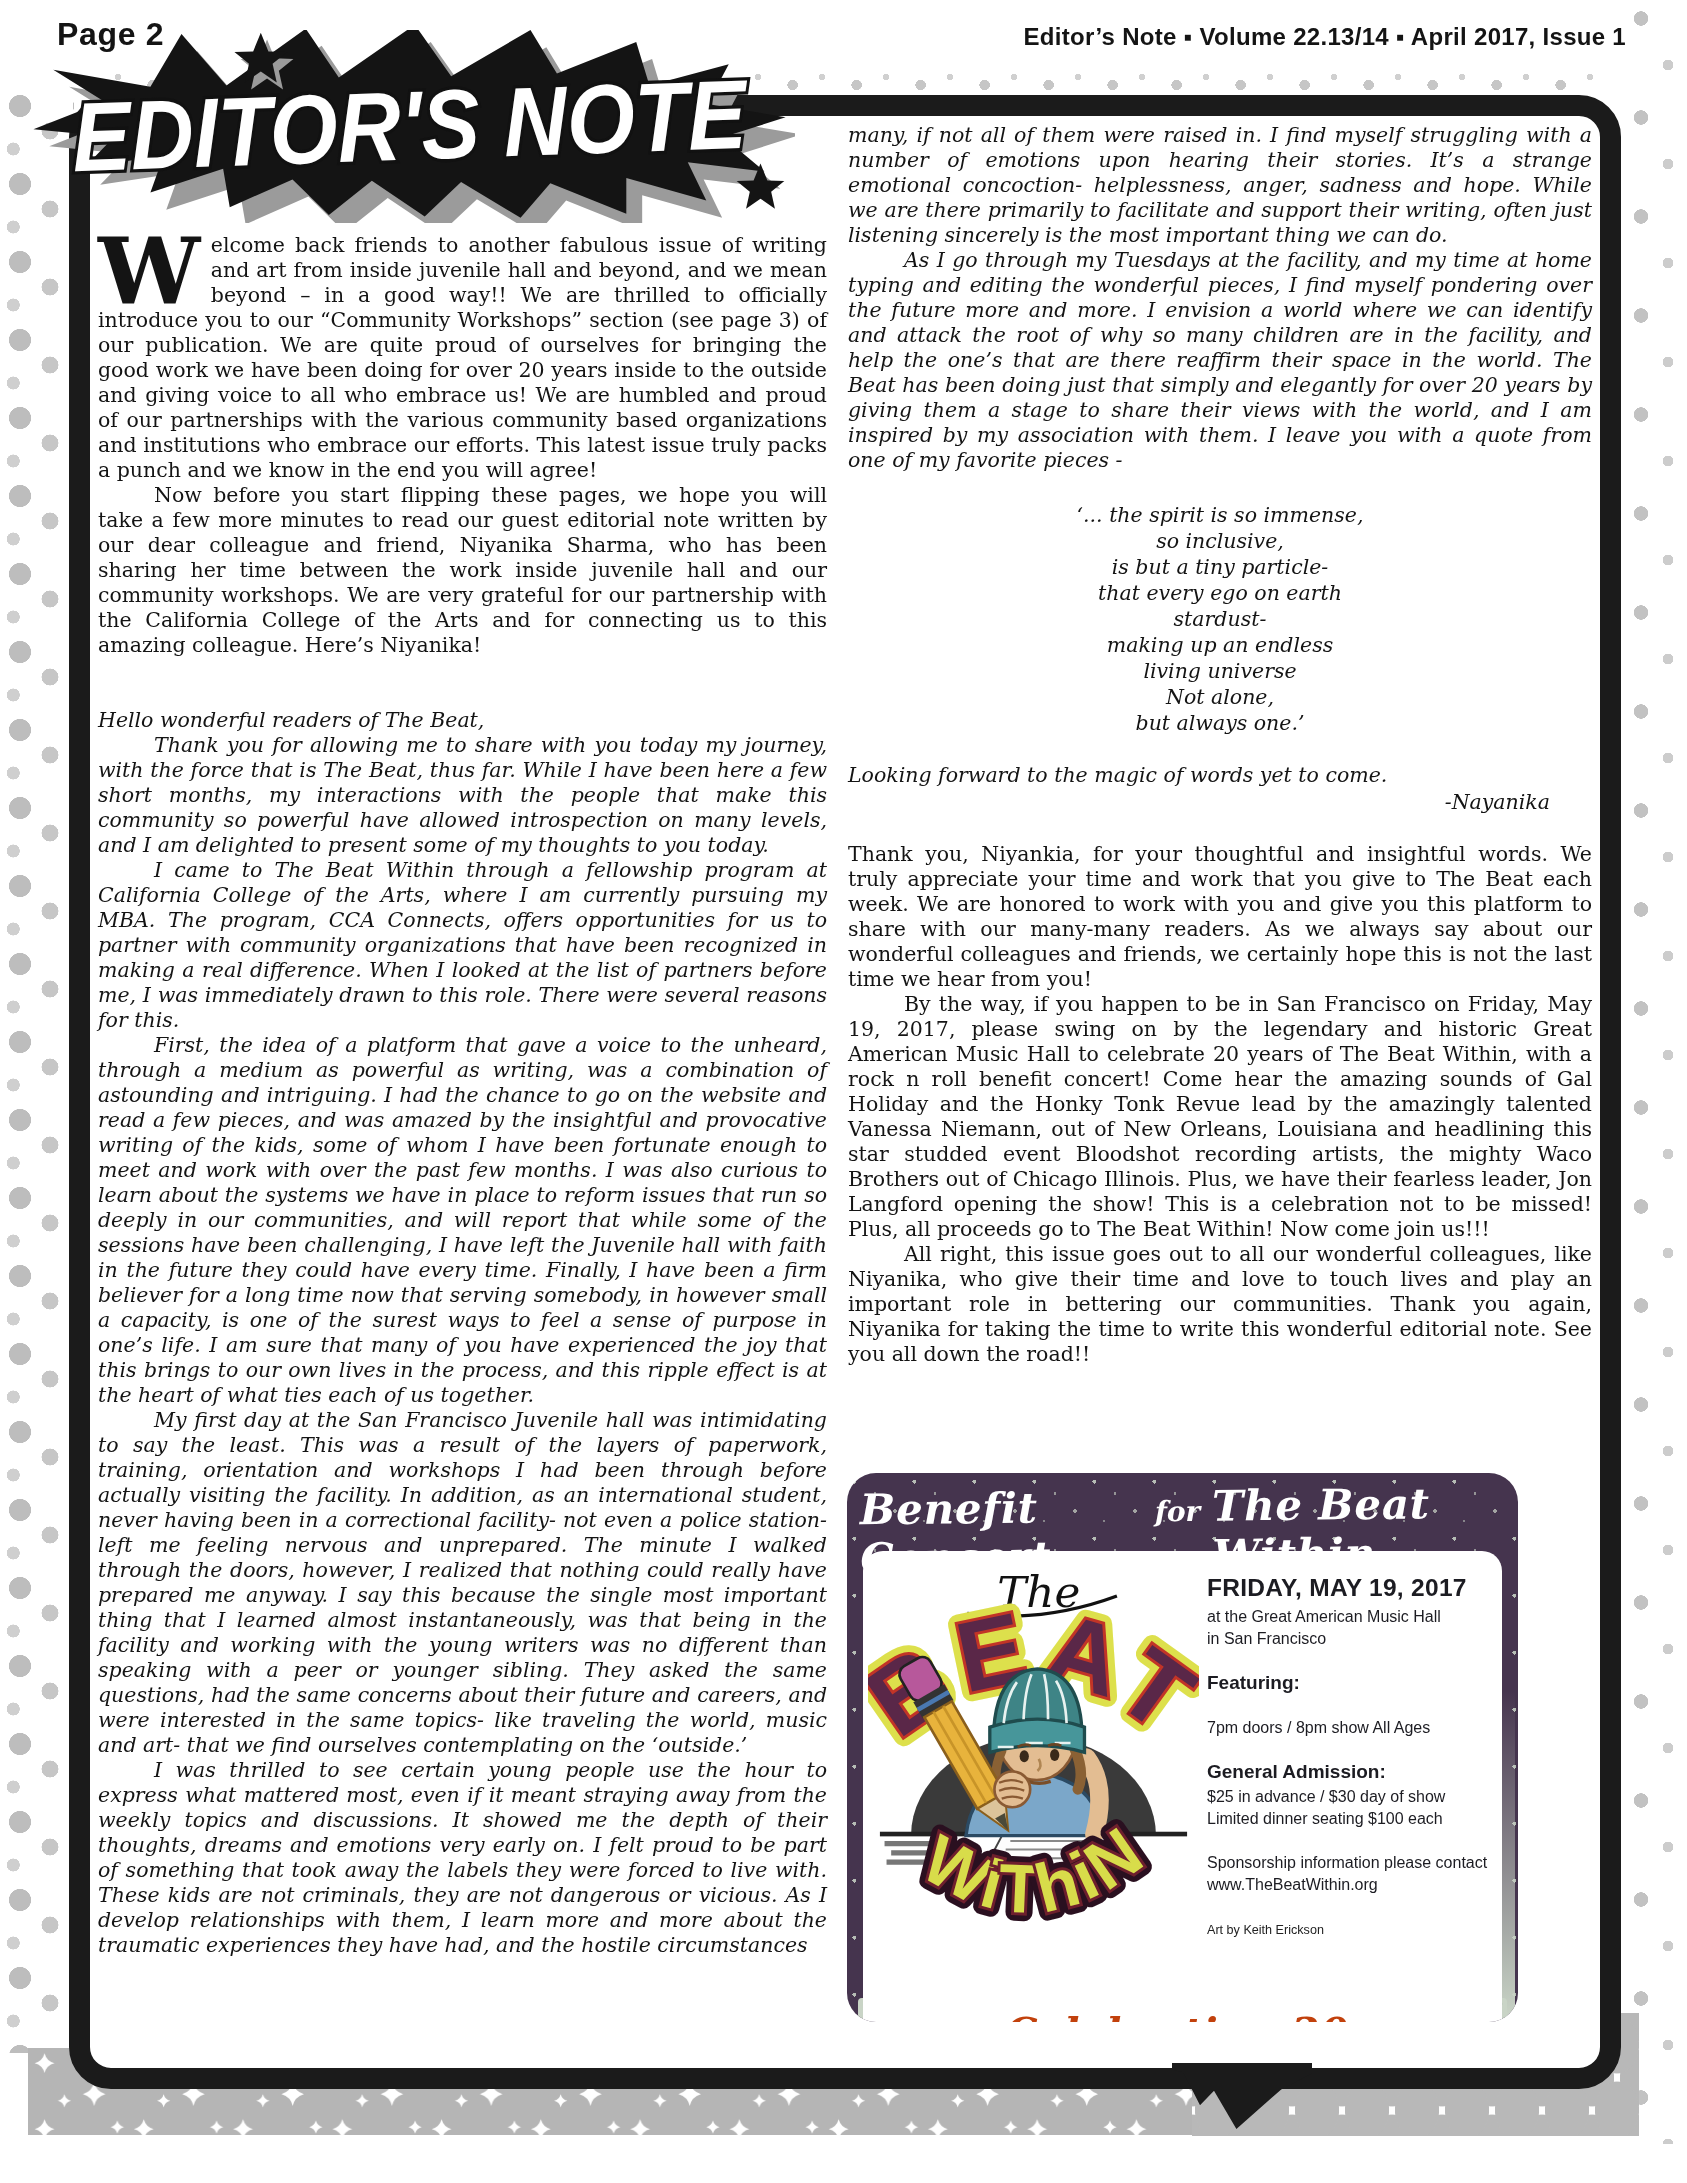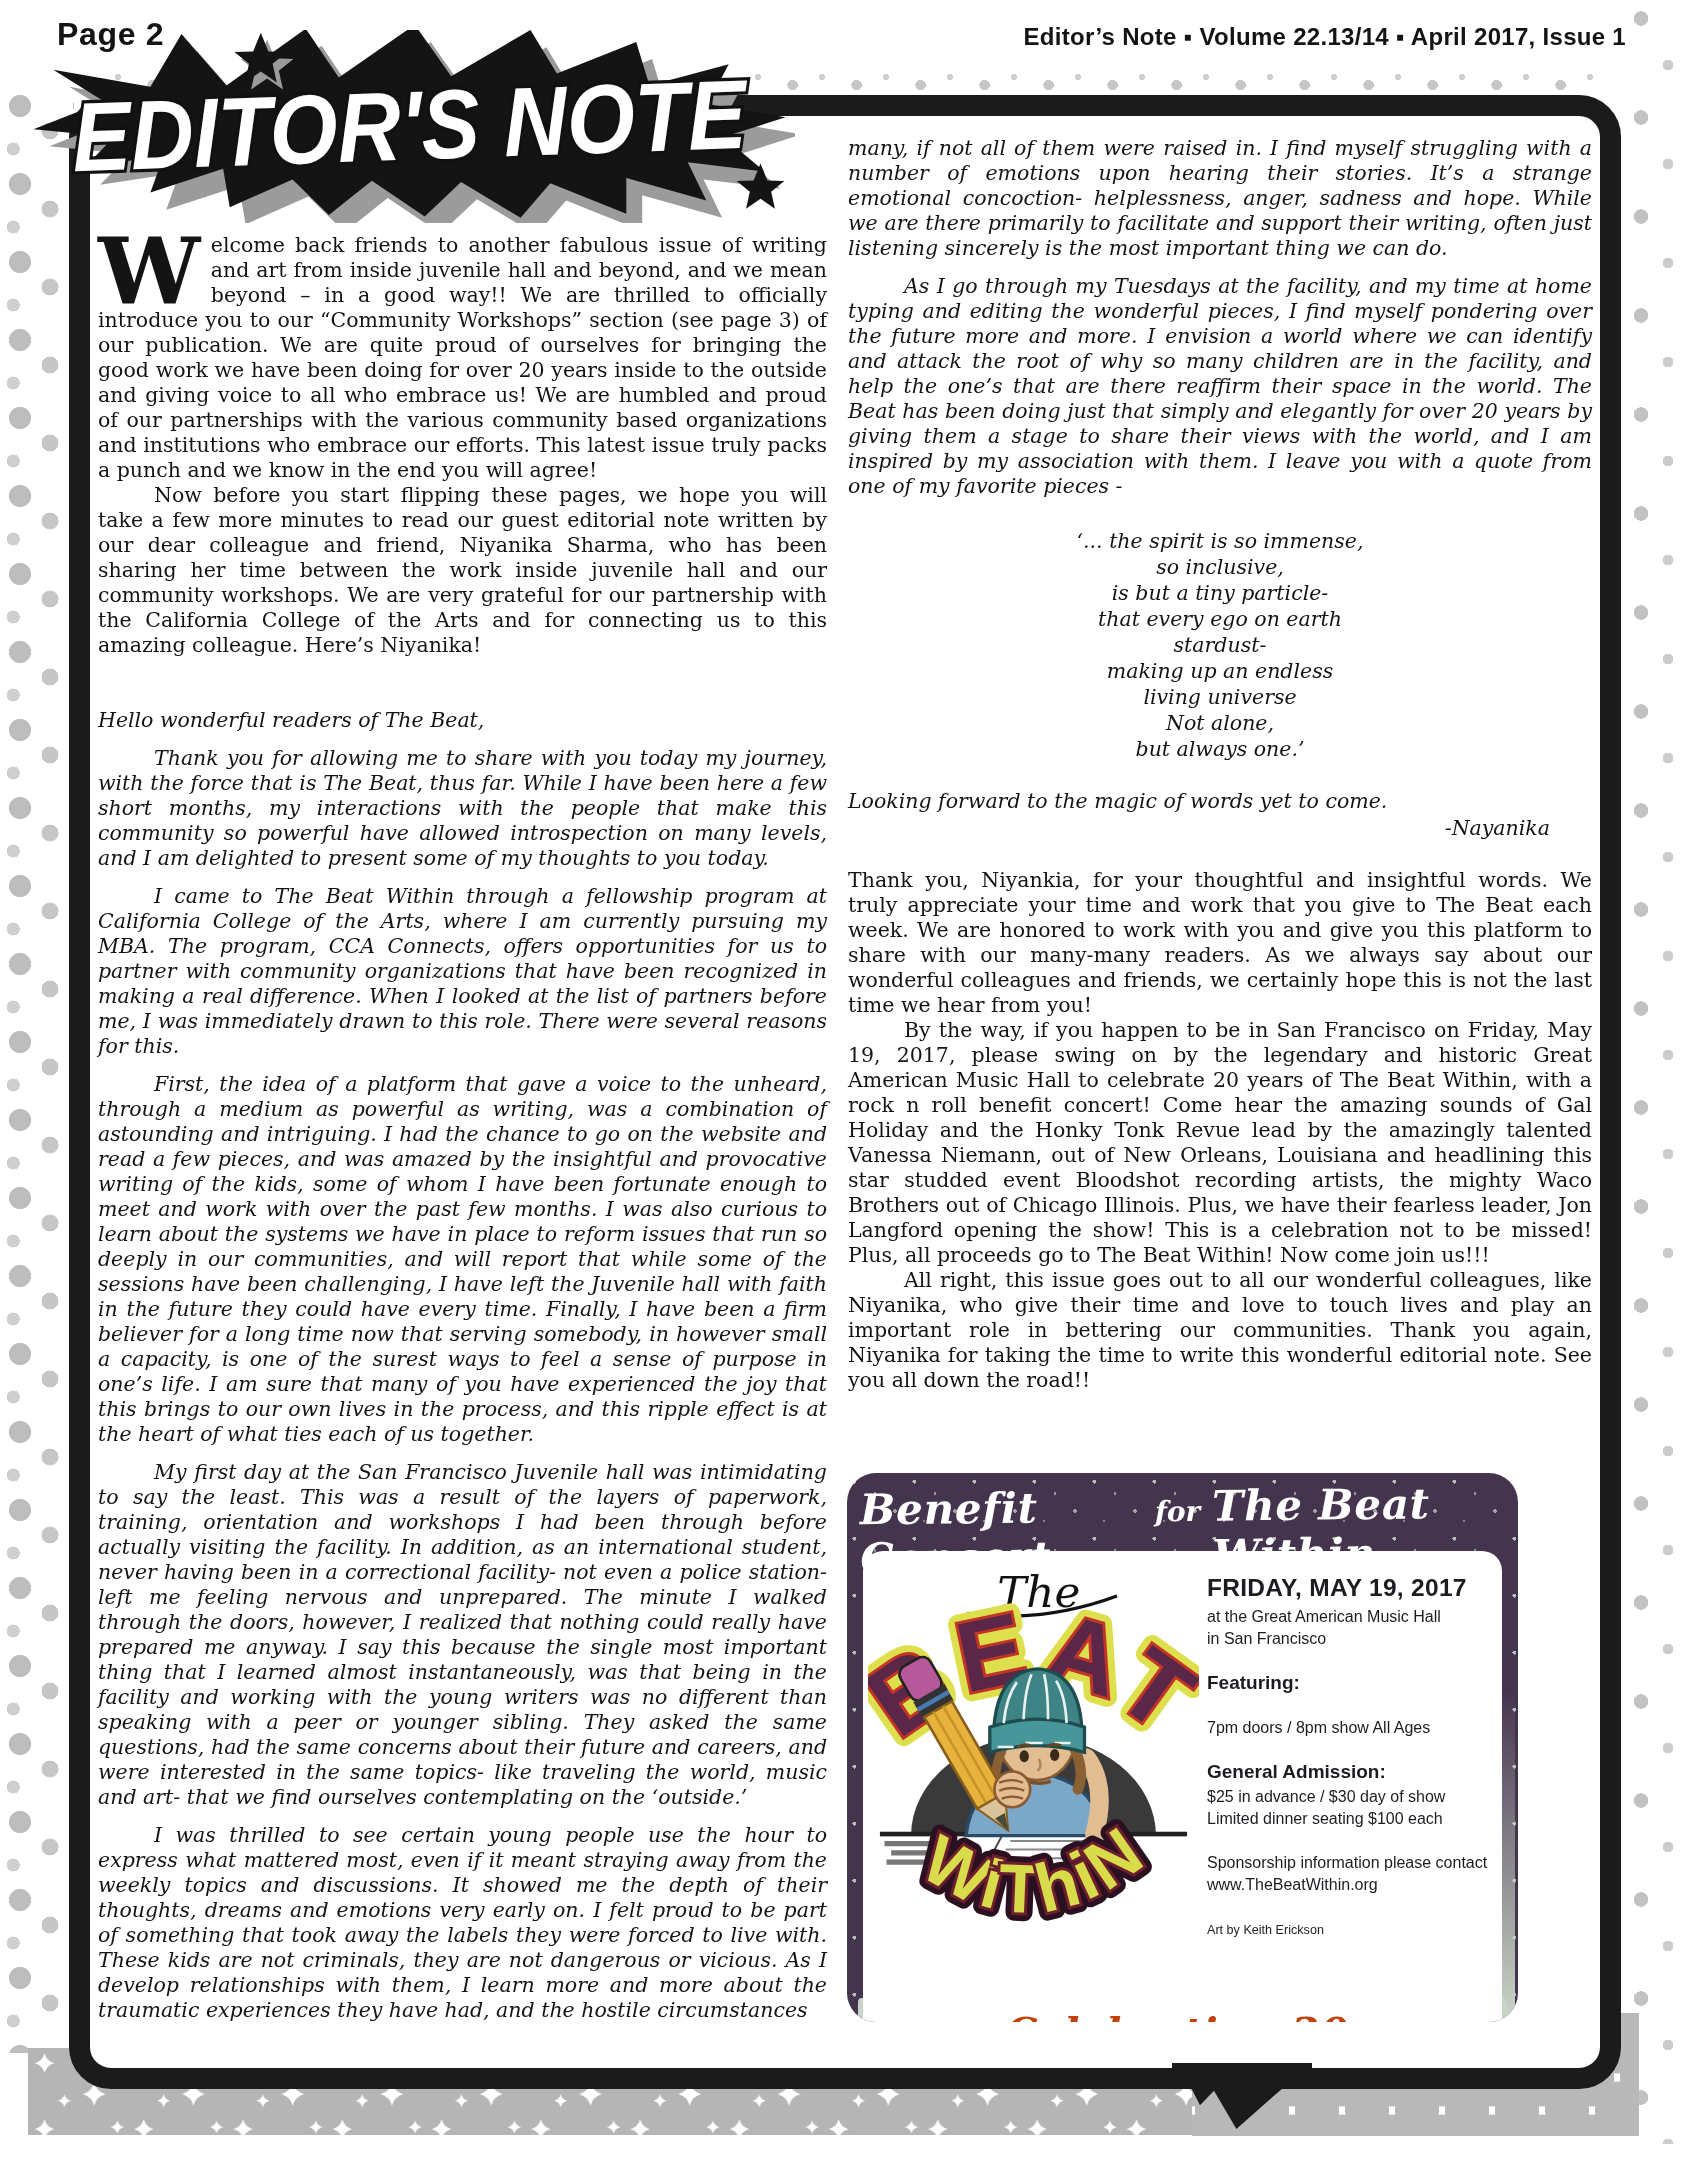--- a/index.html
+++ b/index.html
@@ -48,21 +48,21 @@
   .issue-line{position:absolute;right:61px;top:22.5px;z-index:6;text-align:right;
     font-family:"Liberation Sans",sans-serif;font-weight:bold;font-size:24px;letter-spacing:0.3px;}
 
   .logo{position:absolute;left:28px;top:30px;width:767px;height:193px;z-index:6;}
 
   
   .col{position:absolute;z-index:5;font-size:20.5px;line-height:25px;text-align:justify;}
   .col-left{left:98px;top:233px;width:729px;}
   .col-right{left:848px;top:123px;width:744px;}
   .para{margin:0;text-align:justify;}
-  .para.it{font-style:italic;margin-top:13px;}
+  .para.it{font-style:italic;}
   .para.ind{text-indent:56px;}
   .para.gap{margin-top:25px;}
   .para.gap2{margin-top:50px;}
   .dropcap{float:left;font-size:91px;line-height:65px;padding:6.6px 10.6px 0 0;font-weight:bold;}
   .poem{margin:29px 0 26.5px 0;}
   .poem-line{text-align:center;font-style:italic;font-size:20.5px;line-height:26px;}
   .closing{font-style:italic;margin:0;}
   .signature{font-style:italic;text-align:right;padding-right:42px;line-height:29px;}
 
   

